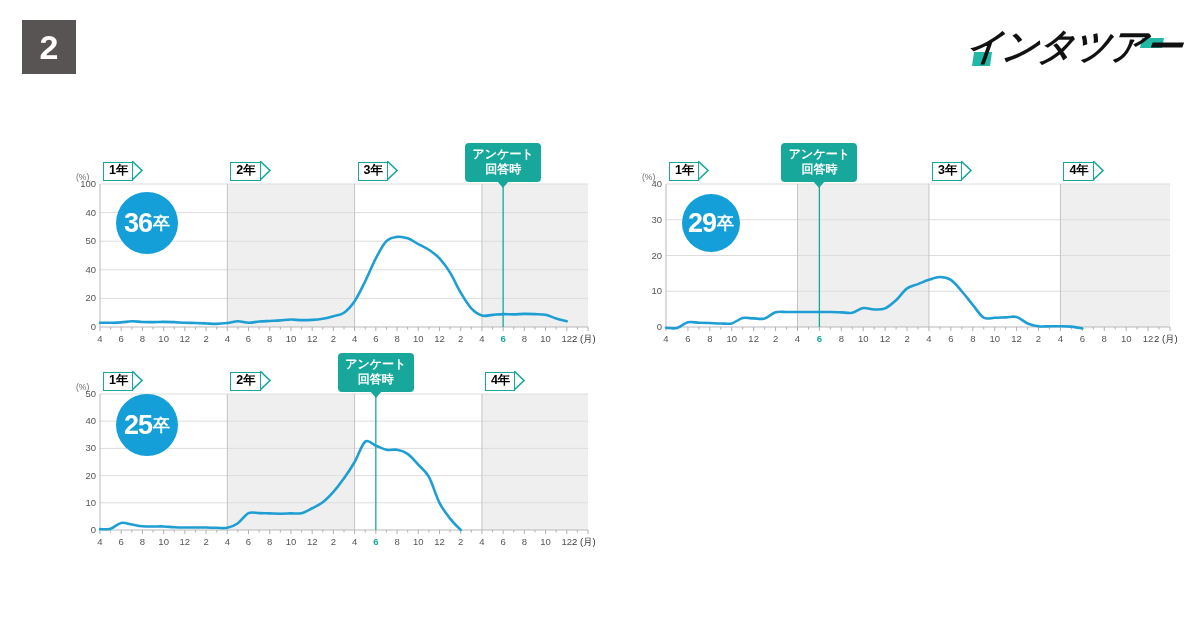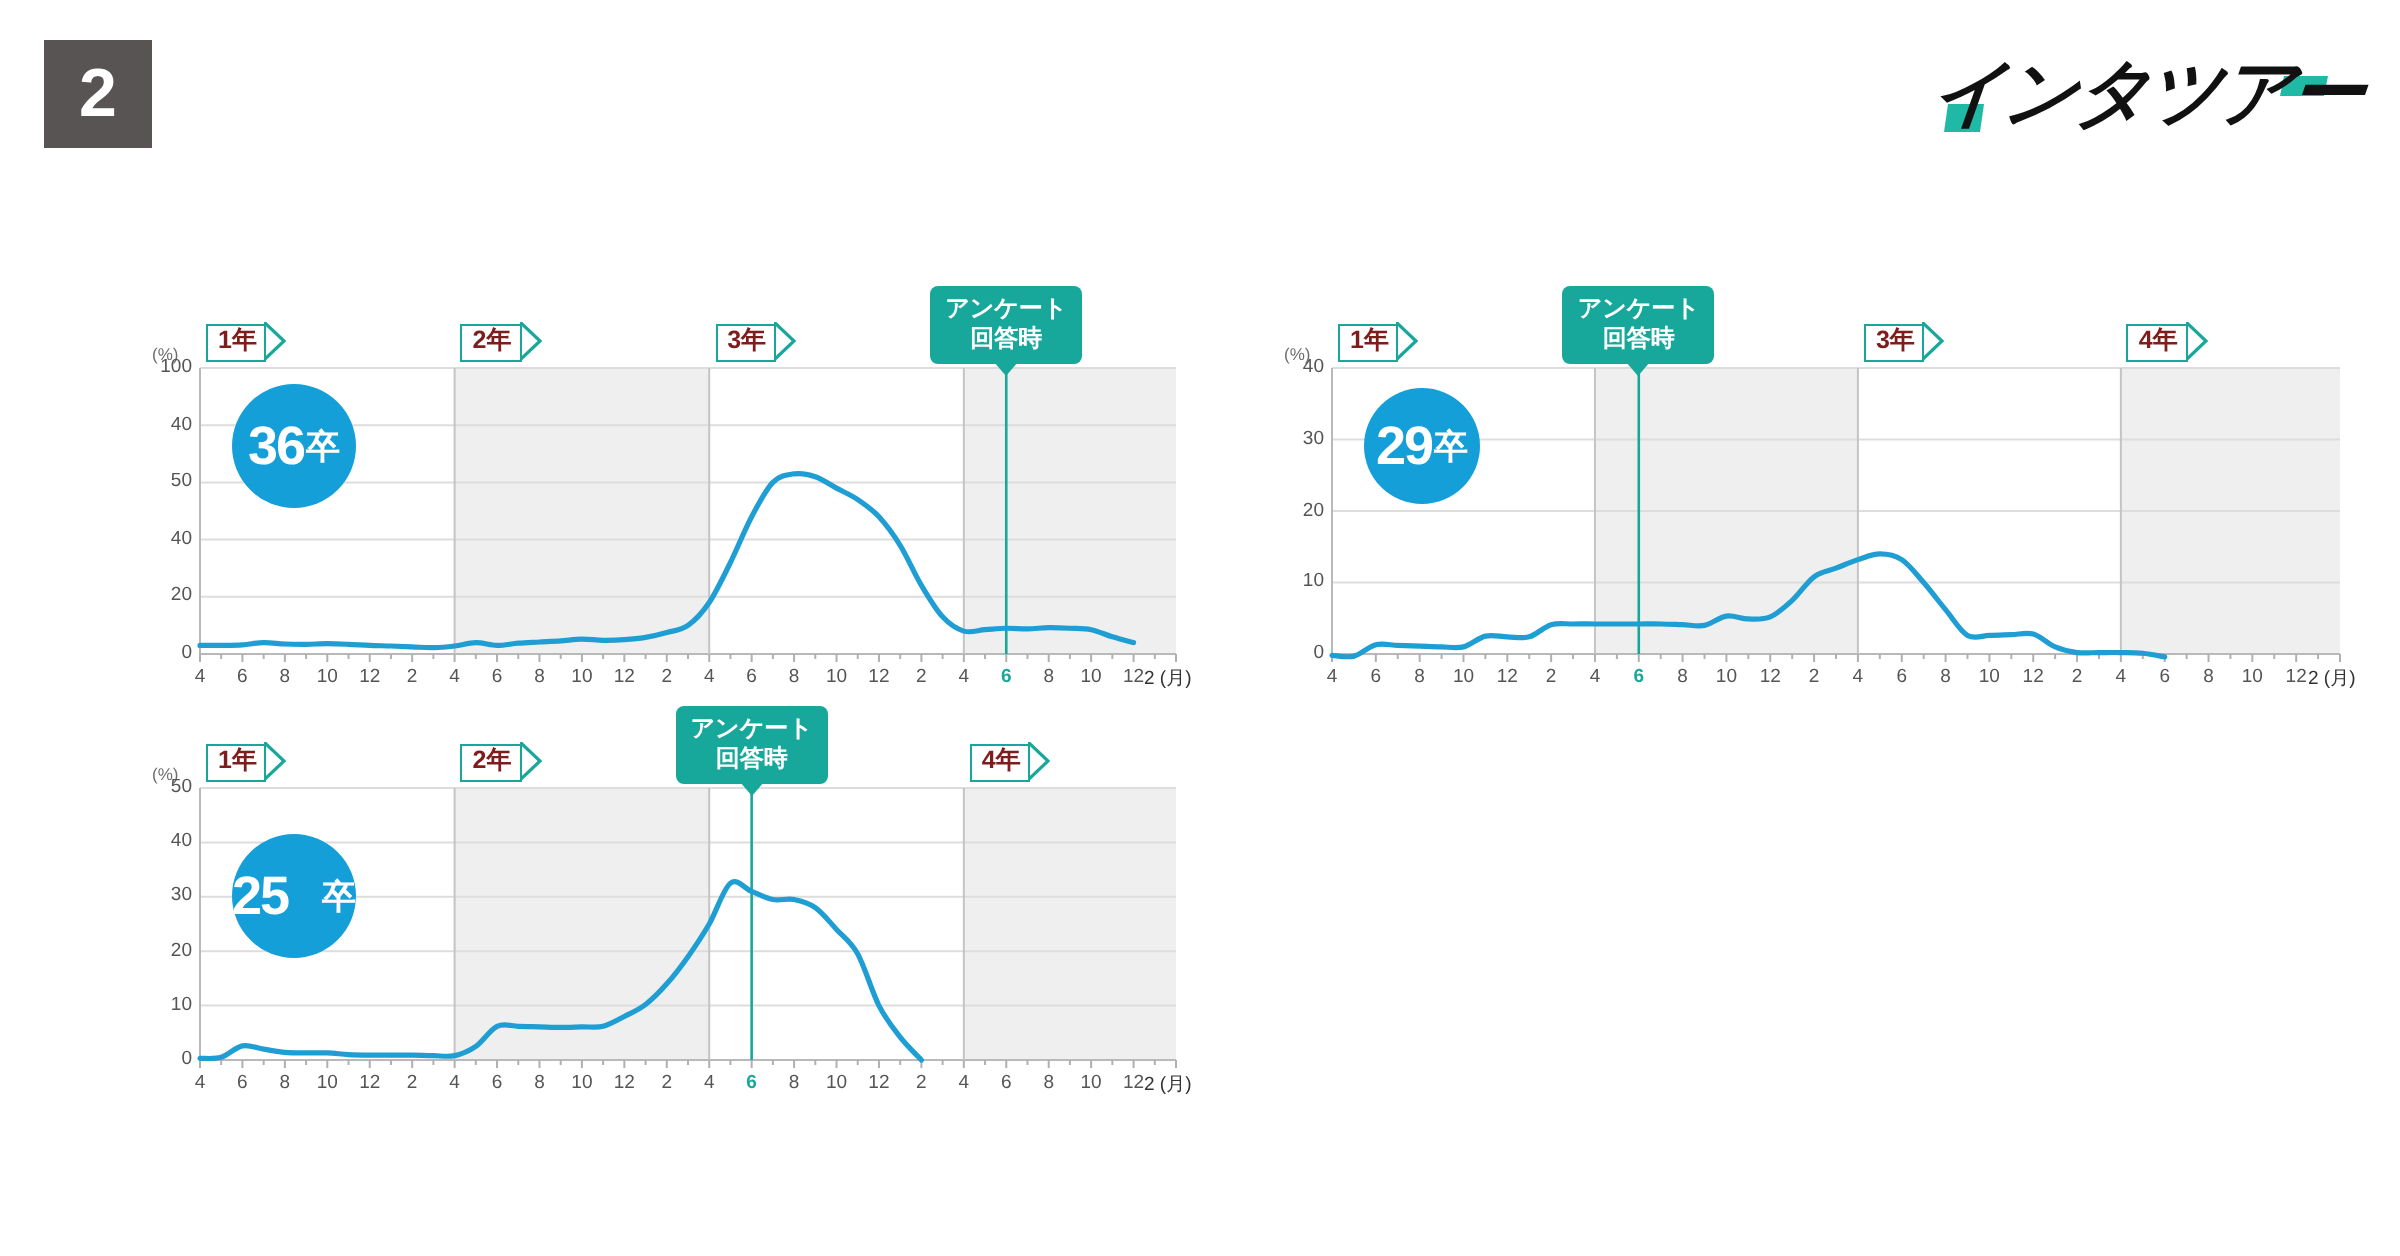--- a/index.html
+++ b/index.html
@@ -44,21 +44,21 @@
 
   
   .chart { position:absolute; }
   .chart svg { display:block; }
 
   .badge-year {
     position:absolute;
     height:19px;
     background:#ffffff;
     border:1.6px solid #18a89b;
-    color:#7f1d1d;
+    color:#000000;
     font-size:12.5px; font-weight:bold;
     line-height:15px;
     padding:0 4px 0 5px;
     white-space:nowrap;
     z-index:6;
   }
   .badge-year .arrow {
     position:absolute; right:-11px; top:-1.6px;
     width:11px; height:19px;
     overflow:visible;
@@ -492,19 +492,19 @@
       <div class="badge-year" style="left: 424.913px; top: 14px;"><span>4年</span><span class="arrow">
           <svg width="12" height="19" viewBox="0 0 12 19">
             <path d="M0,0 L10,9.5 L0,19" fill="none" stroke="#18a89b" stroke-width="1.6"></path>
           </svg>
         </span></div>
       <div class="badge-survey" style="left: 277.826px; top: -5px; width: 76px;">
         <div>アンケート</div>
         <div>回答時</div>
         <span class="tail"></span>
       </div>
-      <div class="grad-circle" style="width: 62px; height: 62px; left: 56px; top: 59px; justify-content: space-between;">
+      <div class="grad-circle" style="width: 62px; height: 62px; left: 56px; top: 36px;">
         <span class="yr">25</span>
         <span class="sot">卒</span>
       </div>
     </div>
 
 </div>
 
 </body></html>

